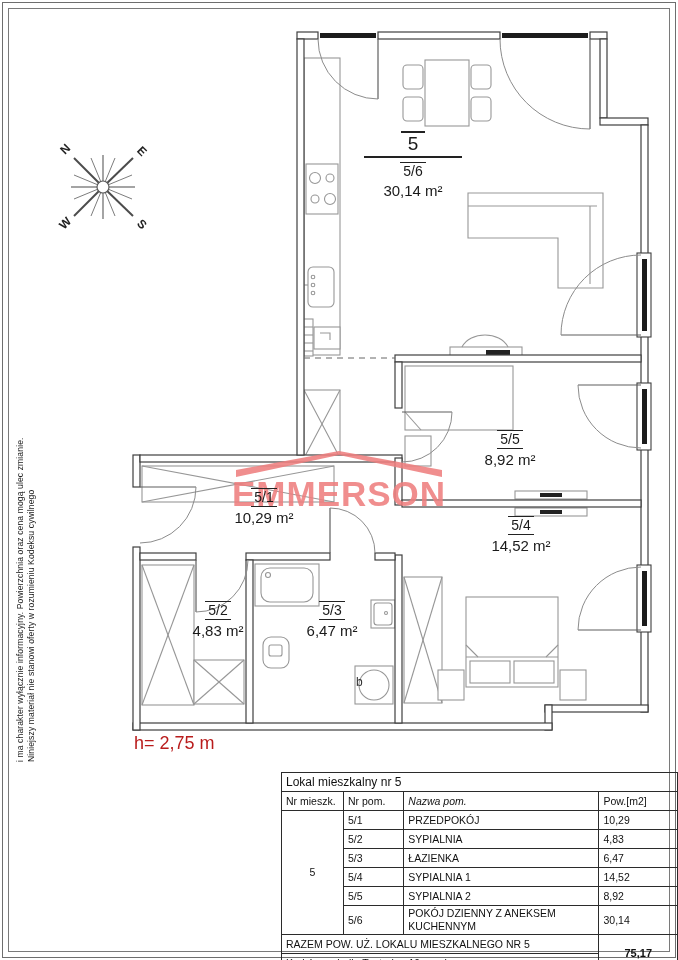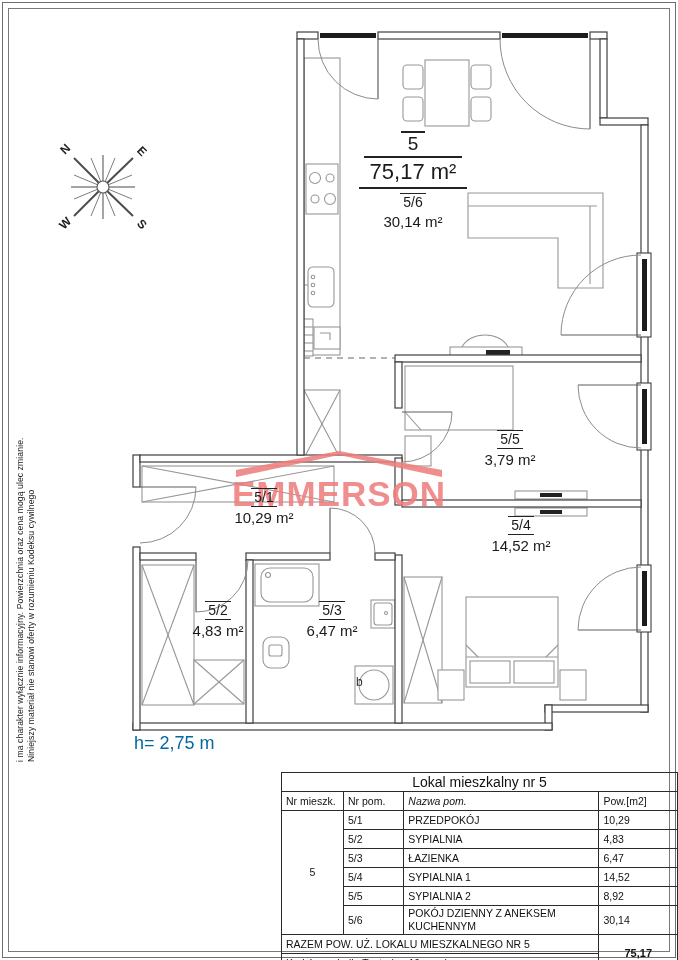--- a/index.html
+++ b/index.html
@@ -20,28 +20,28 @@
   .main-label{position:absolute;left:340px;top:131px;width:146px;text-align:center;}
   .ml-top{width:98px;margin:0 auto;border-bottom:2px solid #222;padding-bottom:1px;}
   .ml-num{display:inline-block;border-top:2px solid #222;font-size:19px;padding:0 7px;}
   .ml-area{width:108px;margin:0 auto;font-size:22px;border-bottom:2px solid #222;padding:1px 0 2px 0;}
   .ml-sub{margin-top:4px;}
   .room-label{position:absolute;width:90px;text-align:center;}
   .rn{display:inline-block;font-size:14px;border-top:1.4px solid #222;border-bottom:1.4px solid #222;
       padding:0 3px;line-height:17px;}
   .rn-toponly{border-bottom:none;}
   .ra{font-size:15px;margin-top:2px;white-space:nowrap;}
-  .hnote{position:absolute;left:134px;top:733px;font-size:18px;color:#0369a1;}
+  .hnote{position:absolute;left:134px;top:733px;font-size:18px;color:#b91c1c;}
   .bmark{position:absolute;left:356px;top:675px;font-size:12px;color:#333;}
   
   .tbl-wrap{position:absolute;left:281px;top:772px;}
   table.tbl{border-collapse:collapse;font-size:10.5px;color:#111;}
   .tbl td{border:1px solid #2b2b2b;padding:1px 4px;height:16px;line-height:13px;}
   .tbl{border:1.6px solid #2b2b2b;}
-  .td-title{text-align:center;height:18px;font-size:14px;}
+  .td-title{height:18px;font-size:12px;}
   .td-right{}
   .td-center{text-align:center;}
   .c1{width:54px;} .c2{width:53px;} .c3{width:193px;font-style:italic;} .c4{width:72px;}
   .td-total{font-weight:bold;text-align:center;font-size:11px;}
 </style>
 </head>
 <body>
 
 <div class="sheet">
 
@@ -274,21 +274,20 @@
     <svg width="214" height="26">
       <polygon points="4,26 107,4 210,26 210,19 107,0 4,19" fill="#ee7f7f"></polygon>
     </svg>
     <div class="logo-text">EMMERSON</div>
   </div>
 
   <div class="main-label">
     <div class="ml-top">
       <span class="ml-num">5</span>
     </div>
-    <div class="ml-area">75,17 m²</div>
     <div class="ml-sub">
       <span class="rn rn-toponly">5/6</span>
       <div class="ra">30,14 m²</div>
     </div>
   </div>
 
   <div class="room-label" style="left:219px;top:488px;">
     <span class="rn">5/1</span>
     <div class="ra">10,29 m²</div>
   </div>
@@ -299,21 +298,21 @@
   <div class="room-label" style="left:287px;top:601px;">
     <span class="rn">5/3</span>
     <div class="ra">6,47 m²</div>
   </div>
   <div class="room-label" style="left:476px;top:516px;">
     <span class="rn">5/4</span>
     <div class="ra">14,52 m²</div>
   </div>
   <div class="room-label" style="left:465px;top:430px;">
     <span class="rn">5/5</span>
-    <div class="ra">3,79 m²</div>
+    <div class="ra">8,92 m²</div>
   </div>
 
   <div class="bmark">b</div>
   <div class="hnote">h= 2,75 m</div>
 
   <div class="tbl-wrap">
     <table class="tbl">
       <tbody>
           <tr>
         <td class="td-title" colspan="4">Lokal mieszkalny nr 5</td>

